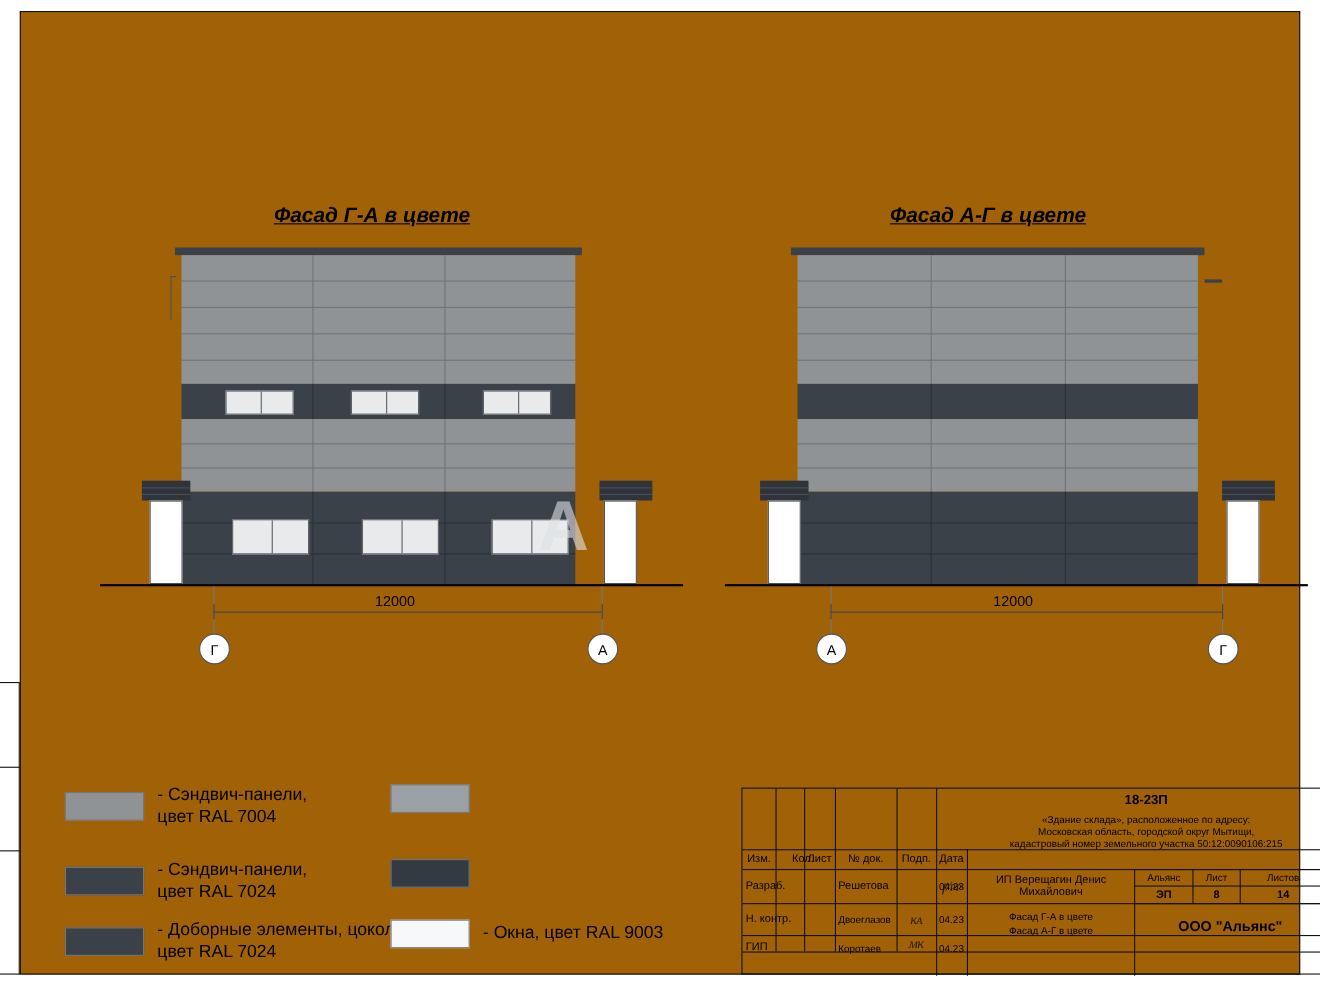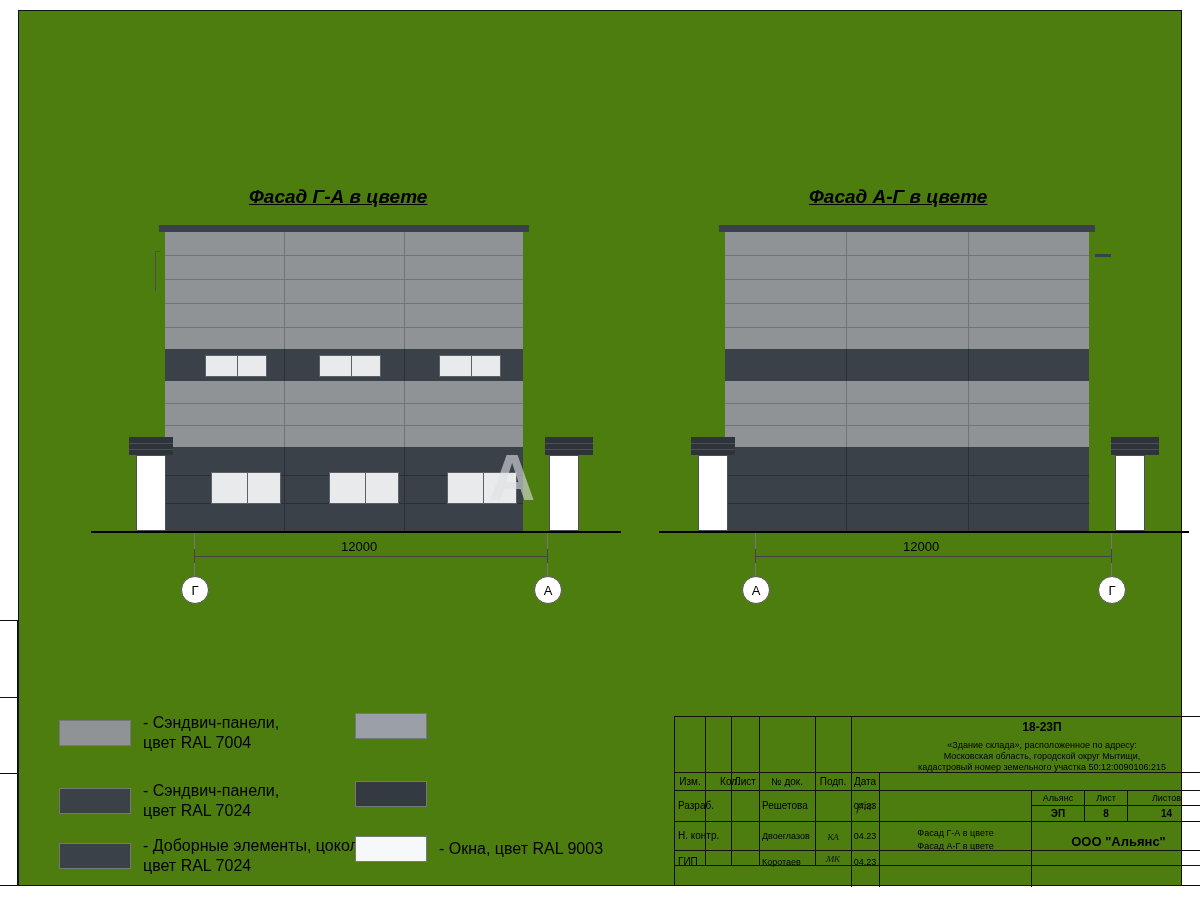--- a/index.html
+++ b/index.html
@@ -10,21 +10,21 @@
     color:#000;
     position:relative;
     overflow:hidden;
   }
   .sheet{
     position:absolute;
     left:18px;top:10px;
     width:1164px;height:876px;
     border:1.5px solid #111;
     box-sizing:border-box;
-    background:#4d7c0f;
+    background:#a16207;
   }
   .leftstub{
     position:absolute;left:0;top:620px;width:18px;height:266px;
     border-top:1px solid #111;border-bottom:1px solid #111;border-right:1px solid #111;
     box-sizing:border-box;
   }
   .leftstub .l1{position:absolute;left:0;top:76px;width:18px;height:1px;background:#111;}
   .leftstub .l2{position:absolute;left:0;top:152px;width:18px;height:1px;background:#111;}
 
   
@@ -300,20 +300,21 @@
     <div class="tb-cell tb-left" style="left:0;top:105px;width:84px;height:28px;">Н. контр.</div>
     <div class="tb-cell tb-left" style="left:84px;top:105px;width:92px;height:28px;font-size:9px;">Двоеглазов</div>
     <div class="tb-cell sig" style="left:140px;top:105px;width:36px;height:28px;">ᴋᴀ</div>
     <div class="tb-cell" style="left:176px;top:105px;width:28px;height:28px;font-size:9px;">04.23</div>
 
     <div class="tb-cell tb-left" style="left:0;top:134px;width:84px;height:22px;">ГИП</div>
     <div class="tb-cell tb-left" style="left:84px;top:134px;width:92px;height:22px;font-size:9px;">Коротаев</div>
     <div class="tb-cell sig" style="left:140px;top:128px;width:36px;height:26px;">ᴍᴋ</div>
     <div class="tb-cell" style="left:176px;top:134px;width:28px;height:22px;font-size:9px;">04.23</div>
 
+    <div class="tb-cell" style="left:205px;top:74px;width:151px;height:30px;font-size:10px;">ИП Верещагин Денис Михайлович</div>
 
     <div class="tb-cell" style="left:357px;top:74px;width:52px;height:14px;font-size:9px;">Альянс</div>
     <div class="tb-cell" style="left:410px;top:74px;width:42px;height:14px;font-size:9px;">Лист</div>
     <div class="tb-cell" style="left:453px;top:74px;width:77px;height:14px;font-size:9px;">Листов</div>
     <div class="tb-line" style="left:356px;top:88px;width:174px;height:1px;"></div>
     <div class="tb-cell bold" style="left:357px;top:89px;width:52px;height:15px;font-size:10px;">ЭП</div>
     <div class="tb-cell bold" style="left:410px;top:89px;width:42px;height:15px;font-size:10px;">8</div>
     <div class="tb-cell bold" style="left:453px;top:89px;width:77px;height:15px;font-size:10px;">14</div>
 
     <div class="tb-cell" style="left:205px;top:110px;width:151px;height:13px;font-size:9px;">Фасад Г-А в цвете</div>

